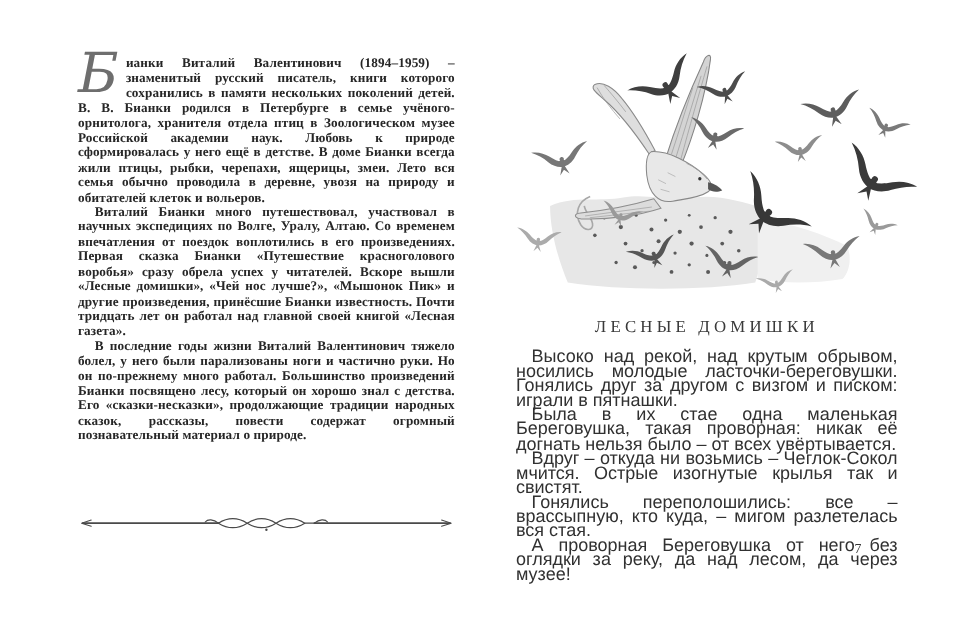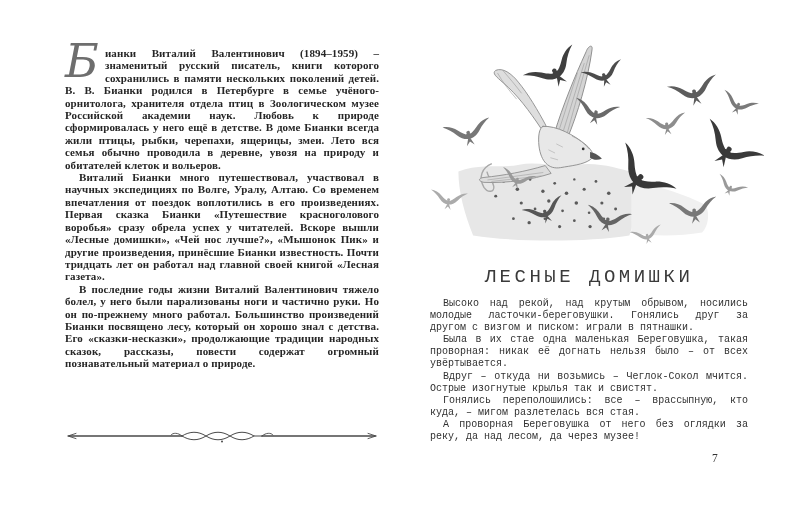--- a/index.html
+++ b/index.html
@@ -40,31 +40,31 @@
   
   .right-page{
     position:absolute;left:430px;top:34px;width:318px;
   }
   .illustration{
     width:340px;height:226px;display:block;margin-left:-6px;
   }
   .story-title{
     margin-top:6px;
     text-align:center;
-    font-family:Liberation Mono, monospace;
+    font-family:Liberation Serif, serif;
     font-weight:400;
-    font-size:19px;
+    font-size:14px;
     letter-spacing:3.5px;
     color:#3a3a3a;
     white-space:nowrap;
   }
   .story-text{
     margin-top:10px;
-    font-family:Liberation Mono, monospace;
-    font-size:10px;line-height:12.1px;
+    font-family:Liberation Sans, sans-serif;
+    font-size:15px;line-height:12.1px;
     color:#313131;
     text-align:justify;
   }
   .story-text p{margin:0;text-indent:13px;}
   .page-number{
     position:absolute;left:712px;top:452px;
     font-family:"Liberation Serif",serif;
     font-size:11.5px;color:#333;
   }
 </style>

